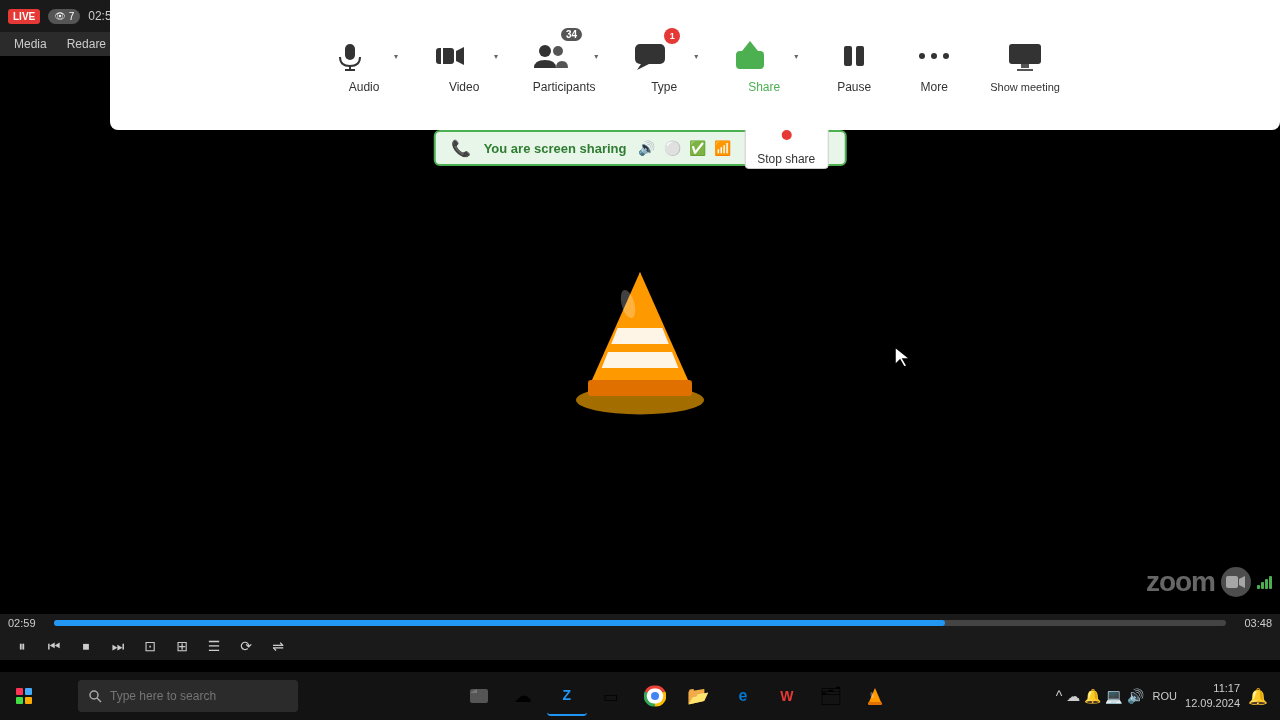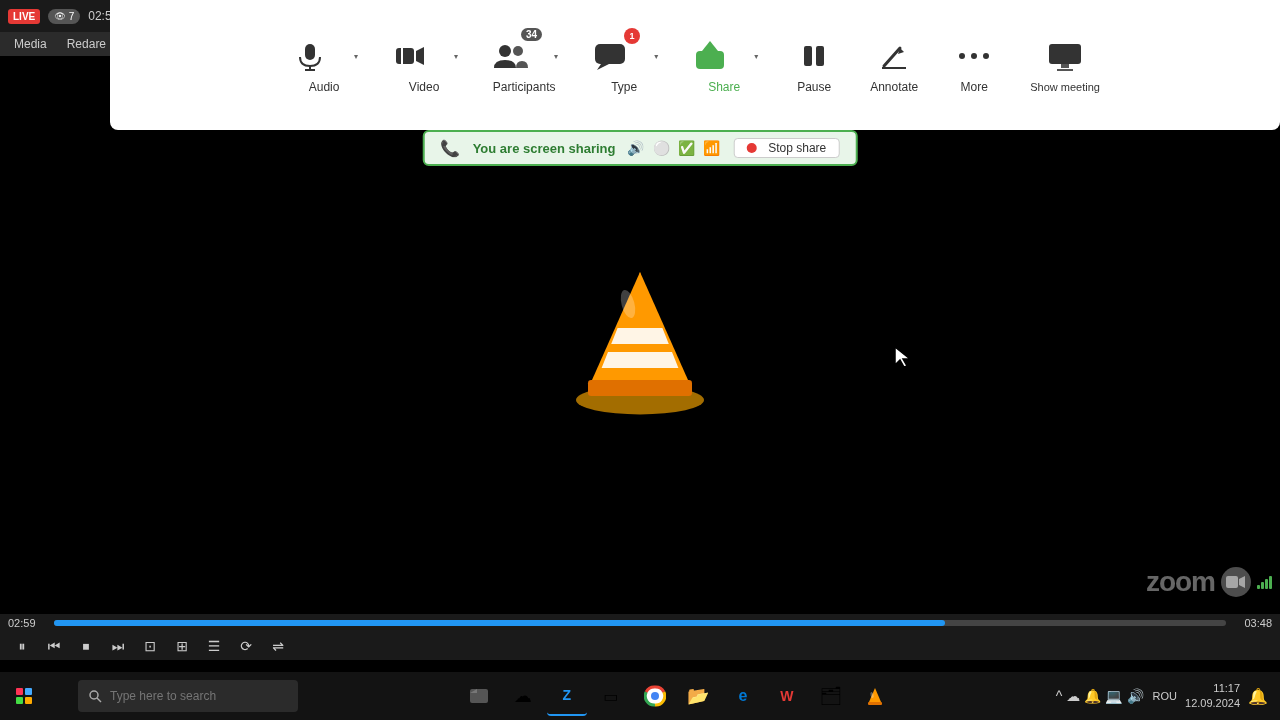--- a/index.html
+++ b/index.html
@@ -173,20 +173,21 @@
       background: #fff;
       border: 1px solid #ccc;
       border-radius: 4px;
       padding: 2px 12px;
       font-size: 12px;
       cursor: pointer;
       display: flex;
       align-items: center;
       gap: 12px;
       color: #333;
+      flex-direction: column;
     }
     .stop-dot {
       width: 10px;
       height: 10px;
       background: #e53935;
       border-radius: 50%;
     }
 
     
     #vlc-content {
@@ -488,30 +489,20 @@
   <div class="zoom-tool-item">
     <div class="zoom-tool-icon">
       <svg width="32" height="32" viewBox="0 0 32 32">
           <rect x="6" y="6" width="8" height="20" rx="2" fill="#333"></rect>
           <rect x="18" y="6" width="8" height="20" rx="2" fill="#333"></rect>
         </svg>
     </div>
     <span class="zoom-tool-label">Pause</span>
   </div>
 
-  <div class="zoom-tool-item">
-    <div class="zoom-tool-icon">
-      <svg width="32" height="32" viewBox="0 0 32 32">
-          <line x1="6" y1="26" x2="22" y2="8" stroke="#333" stroke-width="3" stroke-linecap="round"></line>
-          <polygon points="22,8 26,12 20,14" fill="#333"></polygon>
-          <line x1="4" y1="28" x2="28" y2="28" stroke="#333" stroke-width="2"></line>
-        </svg>
-    </div>
-    <span class="zoom-tool-label">Annotate</span>
-  </div>
 
 
   <div class="zoom-tool-item">
     <div class="zoom-tool-icon">
       <svg width="36" height="20" viewBox="0 0 36 20">
           <circle cx="6" cy="10" r="3" fill="#333"></circle>
           <circle cx="18" cy="10" r="3" fill="#333"></circle>
           <circle cx="30" cy="10" r="3" fill="#333"></circle>
         </svg>
     </div>

